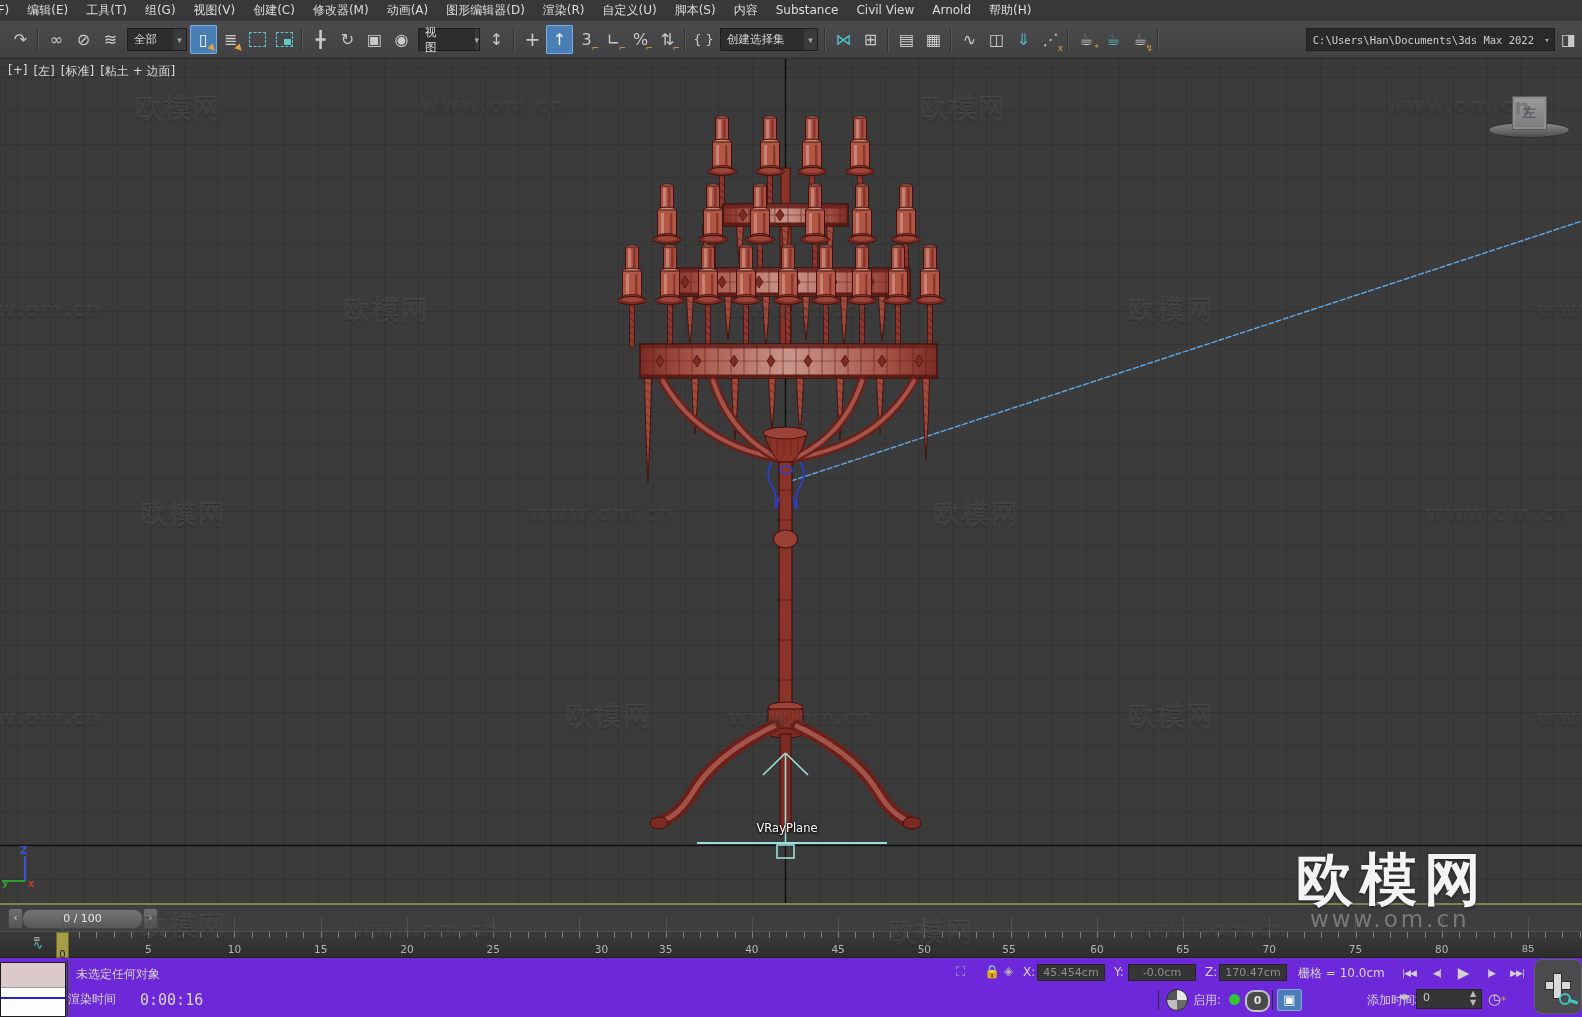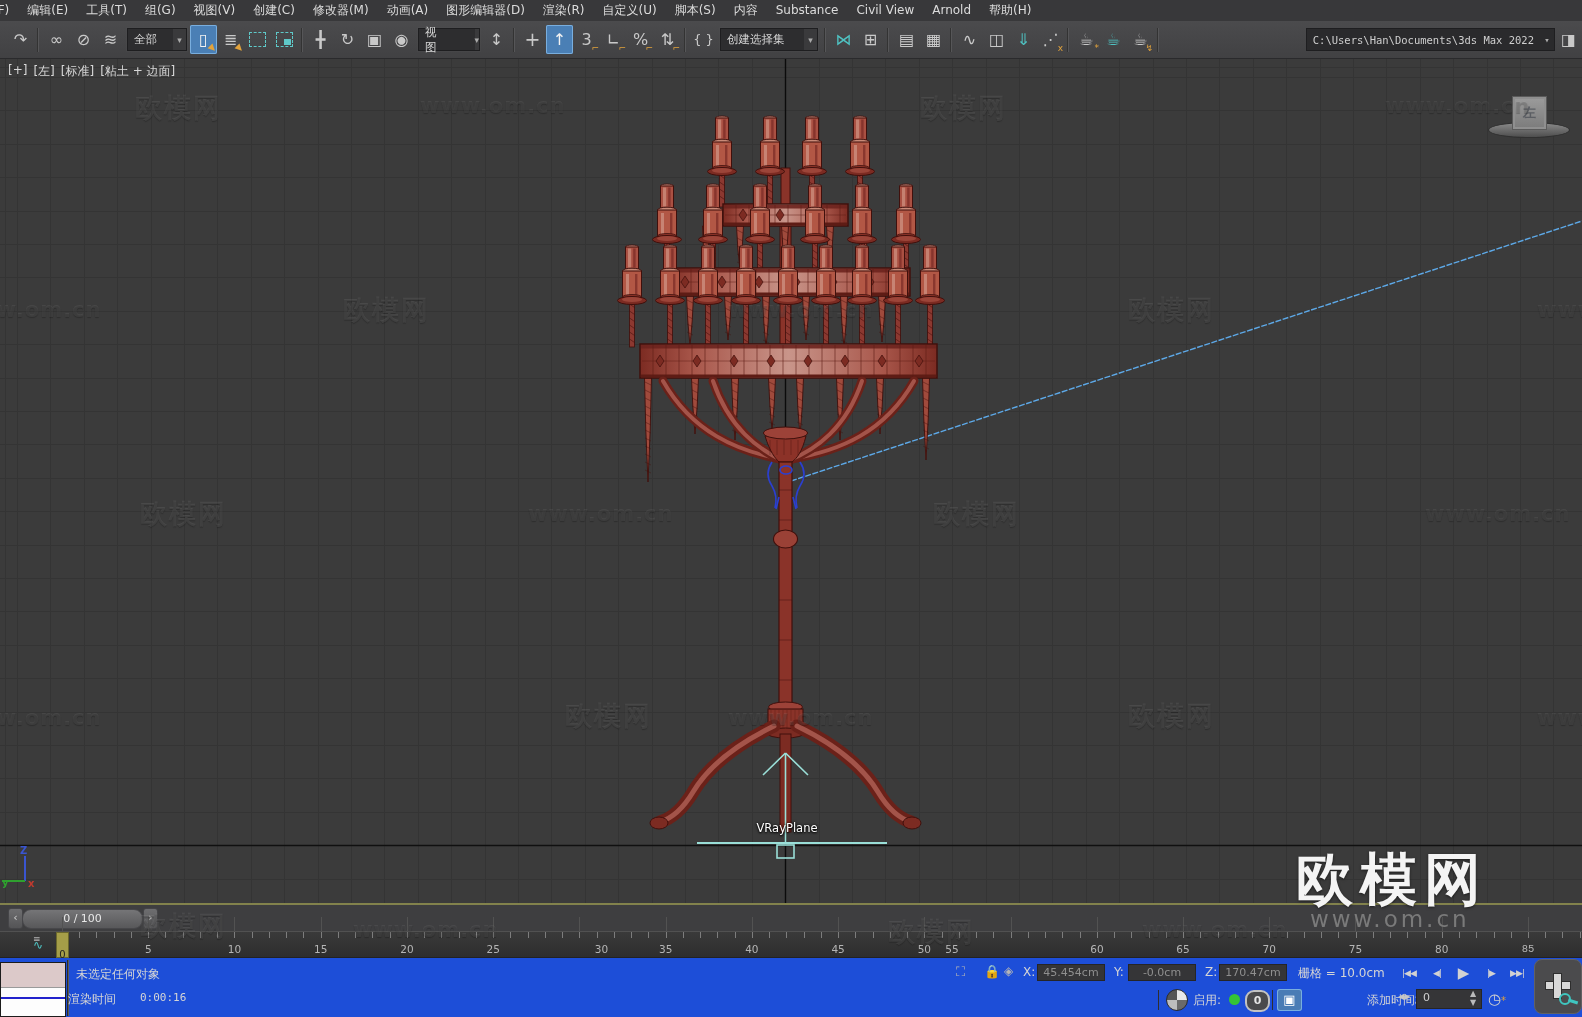--- a/index.html
+++ b/index.html
@@ -77,21 +77,21 @@
             border-bottom:1px solid #222;box-sizing:border-box;z-index:20;}
   .ticks{position:absolute;left:62px;right:0;top:0;height:6px;
          background:repeating-linear-gradient(to right,#7d7d7d 0 1px,transparent 1px 17.247px);}
   .flabel{position:absolute;top:11px;width:28px;margin-left:-14px;text-align:center;color:#b5b5b5;font-size:10.5px;}
   .fmarker{position:absolute;left:56px;top:0;width:13px;height:26px;background:#a59e48;
            border:1px solid #6b682c;box-sizing:border-box;color:#1e1e1e;font-size:10px;
            text-align:center;line-height:44px;}
   .curveicon{position:absolute;left:33px;top:4px;width:22px;height:18px;color:#b5b5b5;font-size:9px;line-height:6px;}
   .curveicon .wave{color:#4fc3c3;font-size:12px;}
   
-  .statusbar{position:absolute;left:0;top:958px;width:1582px;height:59px;background:#1d4ed8;z-index:20;
+  .statusbar{position:absolute;left:0;top:958px;width:1582px;height:59px;background:#6d28d9;z-index:20;
              color:#d5d5d5;font-size:12px;}
   .mini-listener{position:absolute;left:0;top:4px;width:66px;height:55px;border:1px solid #1c1c1c;box-sizing:border-box;}
   .ml-pink{height:24px;background:#dcc9c9;border-bottom:1px solid #9a9a9a;}
   .ml-white{height:28px;background:#fdfdfd;position:relative;}
   .ml-white:after{content:"";position:absolute;left:0;right:0;top:9px;height:2px;background:#2222cc;}
   .ml-split{position:absolute;left:67px;top:2px;width:4px;height:56px;
             background:linear-gradient(to right,#2c2c2c 0 1px,#5a5a5c 1px 2px,transparent 2px);}
   .sb-abs{position:absolute;white-space:nowrap;}
   .sb-field{position:absolute;height:17px;background:#353537;border:1px solid #252527;box-sizing:border-box;
             color:#8f8f8f;font-size:11px;line-height:15px;text-align:center;}
@@ -922,38 +922,38 @@
   <div class="flabel" style="left: 148.235px;">5</div>
       <div class="flabel" style="left: 234.47px;">10</div>
       <div class="flabel" style="left: 320.705px;">15</div>
       <div class="flabel" style="left: 406.94px;">20</div>
       <div class="flabel" style="left: 493.175px;">25</div>
       <div class="flabel" style="left: 579.41px; margin-left: 8px;">30</div>
       <div class="flabel" style="left: 665.645px;">35</div>
       <div class="flabel" style="left: 751.88px;">40</div>
       <div class="flabel" style="left: 838.115px;">45</div>
       <div class="flabel" style="left: 924.35px;">50</div>
-      <div class="flabel" style="left: 952px;">55</div>
+      <div class="flabel" style="left: 1009px;">55</div>
       <div class="flabel" style="left: 1097px;">60</div>
       <div class="flabel" style="left: 1183.06px;">65</div>
       <div class="flabel" style="left: 1269.29px;">70</div>
       <div class="flabel" style="left: 1355.53px;">75</div>
       <div class="flabel" style="left: 1441.76px;">80</div>
       <div class="flabel" style="left: 1527.99px; font-family: Liberation Mono, monospace;">85</div>
     </div>
 
   <div class="statusbar">
     <div class="mini-listener">
       <div class="ml-pink"></div>
       <div class="ml-white"></div>
     </div>
     <div class="ml-split"></div>
     <div class="sb-abs" style="left:76px;top:8px">未选定任何对象</div>
     <div class="sb-abs" style="left:68px;top:33px">渲染时间</div>
-    <div class="sb-abs" style="left:140px;top:33px;font-family:'DejaVu Sans Mono','Liberation Mono',monospace;font-size:11px">0:00:16</div>
+    <div class="sb-abs" style="left:140px;top:33px;font-family:'DejaVu Sans Mono','Liberation Mono',monospace;font-size:15px">0:00:16</div>
 
     <div class="sb-abs" style="left:956px;top:6px;color:#b5b5b5;font-size:13px">⛶</div>
     <div class="sb-abs" style="left:984px;top:6px;color:#b5b5b5;font-size:13px">🔒</div>
     <div class="sb-abs" style="left:1004px;top:6px;color:#b5b5b5;font-size:12px">◈</div>
 
     <div class="sb-abs" style="left:1023px;top:7px">X:</div>
     <div class="sb-field" style="left:1037px;top:6px;width:68px">45.454cm</div>
     <div class="sb-abs" style="left:1114px;top:7px">Y:</div>
     <div class="sb-field" style="left:1128px;top:6px;width:68px">-0.0cm</div>
     <div class="sb-abs" style="left:1205px;top:7px">Z:</div>

